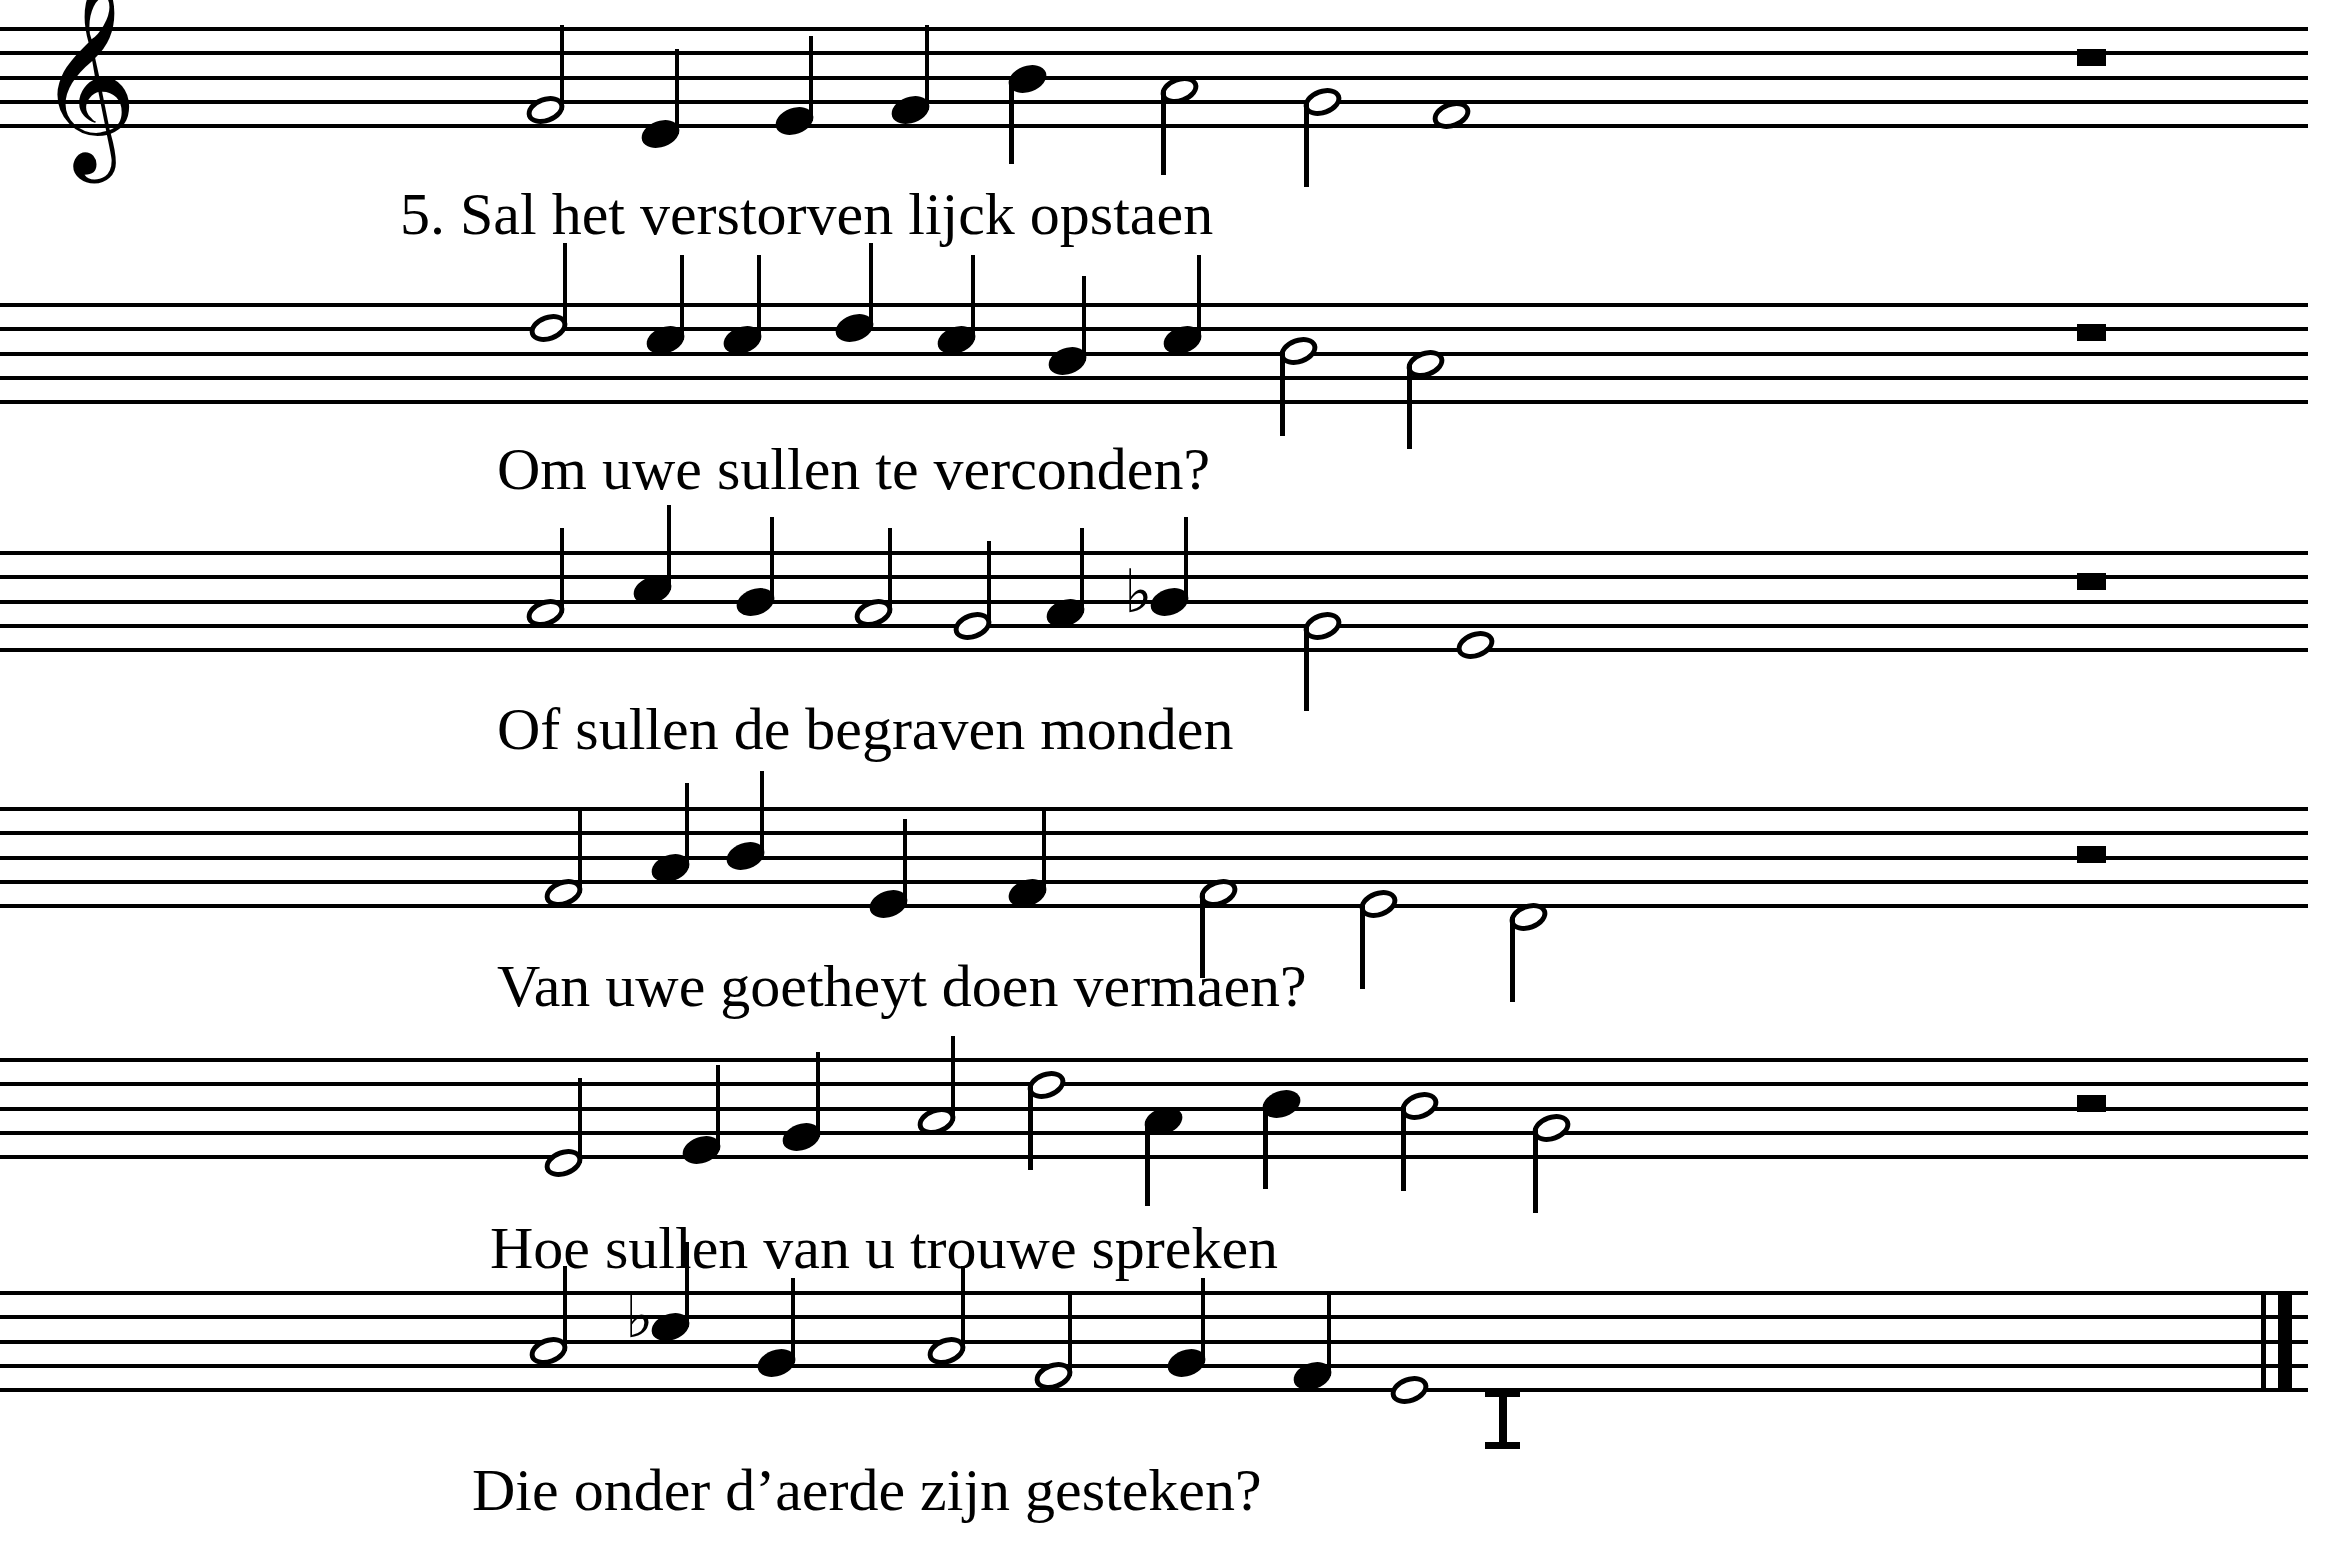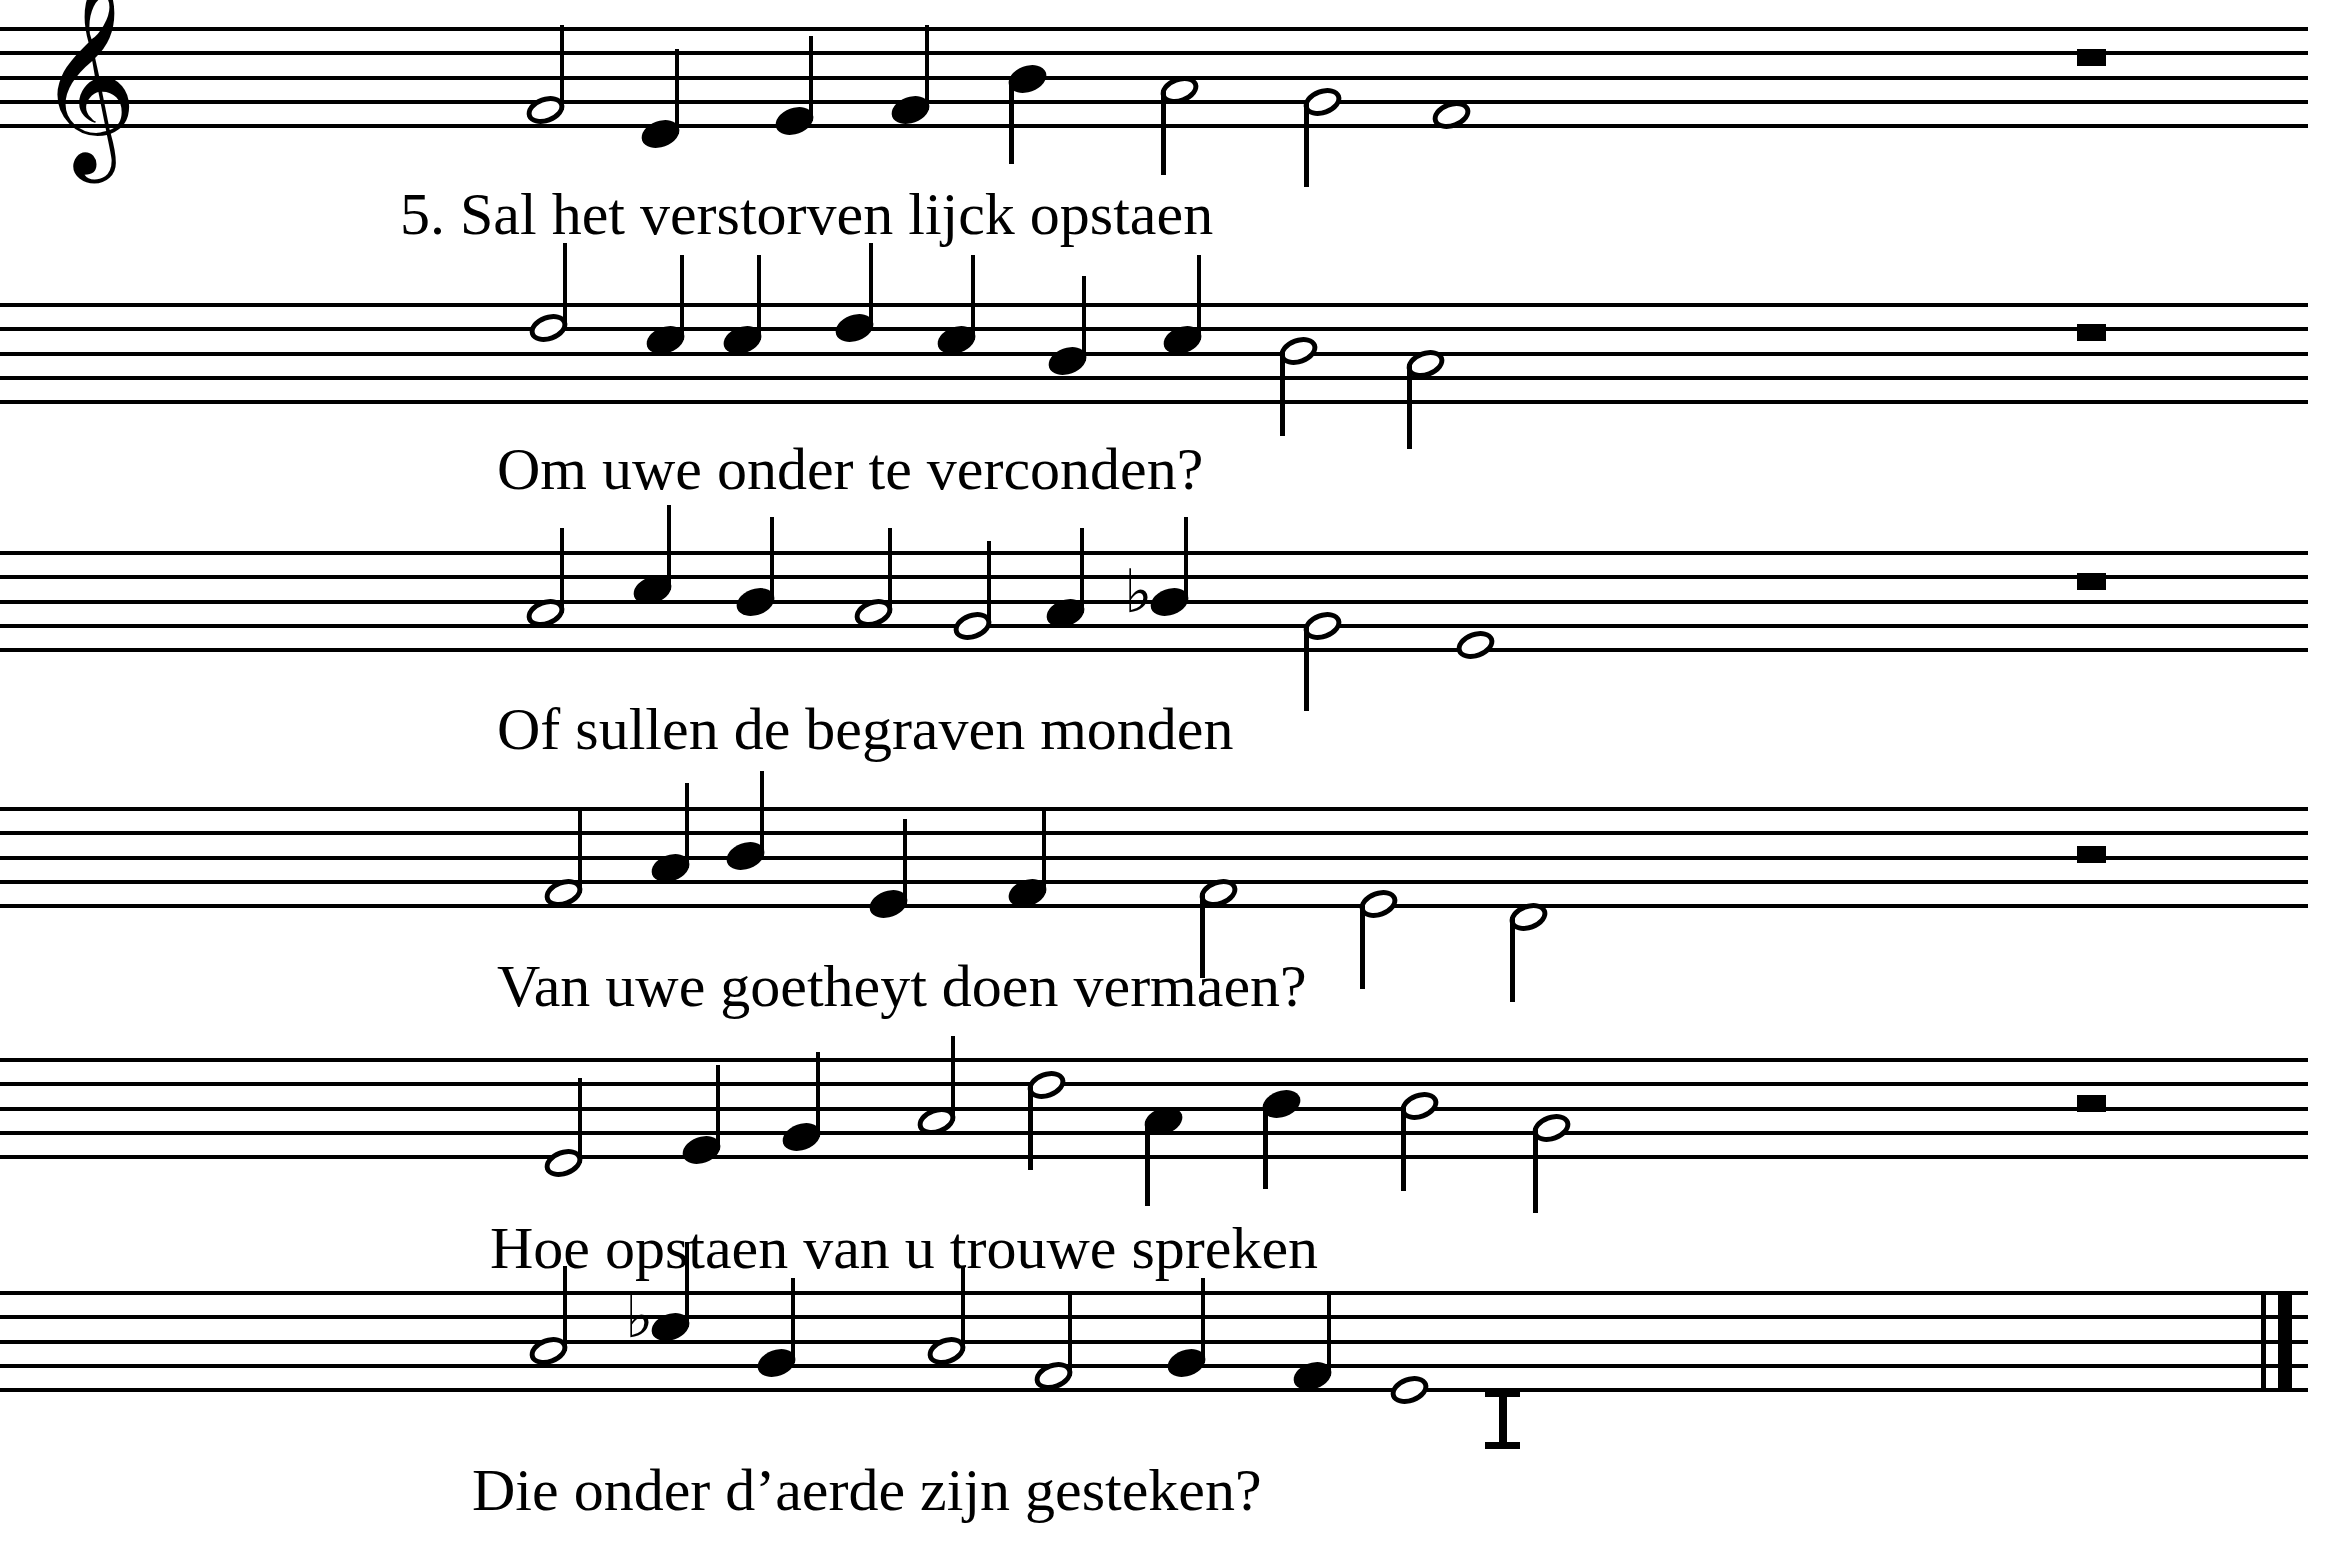--- a/index.html
+++ b/index.html
@@ -224,21 +224,21 @@
     </div>
     <div class="note" style="left:1298px; top:351px;">
       <div class="head open"></div>
       <div class="stem down"></div>
     </div>
     <div class="note" style="left:1425px; top:364px;">
       <div class="head open"></div>
       <div class="stem down"></div>
     </div>
     <div class="breverest" style="left:2077px; top:324px;"></div>
-    <div class="lyric" style="left:497px; top:439px;">Om uwe onder te verconden?</div>
+    <div class="lyric" style="left:497px; top:439px;">Om uwe sullen te verconden?</div>
   </div>
 
   <div class="system">
     <div class="staff" style="top:551px;">
       <div class="line l0"></div>
       <div class="line l1"></div>
       <div class="line l2"></div>
       <div class="line l3"></div>
       <div class="line l4"></div>
     </div>
@@ -364,21 +364,21 @@
     </div>
     <div class="note" style="left:1419px; top:1106px;">
       <div class="head open"></div>
       <div class="stem down"></div>
     </div>
     <div class="note" style="left:1551px; top:1128px;">
       <div class="head open"></div>
       <div class="stem down"></div>
     </div>
     <div class="breverest" style="left:2077px; top:1095px;"></div>
-    <div class="lyric" style="left:490px; top:1218px;">Hoe opstaen van u trouwe spreken</div>
+    <div class="lyric" style="left:490px; top:1218px;">Hoe sullen van u trouwe spreken</div>
   </div>
 
   <div class="system">
     <div class="staff" style="top:1291px;">
       <div class="line l0"></div>
       <div class="line l1"></div>
       <div class="line l2"></div>
       <div class="line l3"></div>
       <div class="line l4"></div>
     </div>

